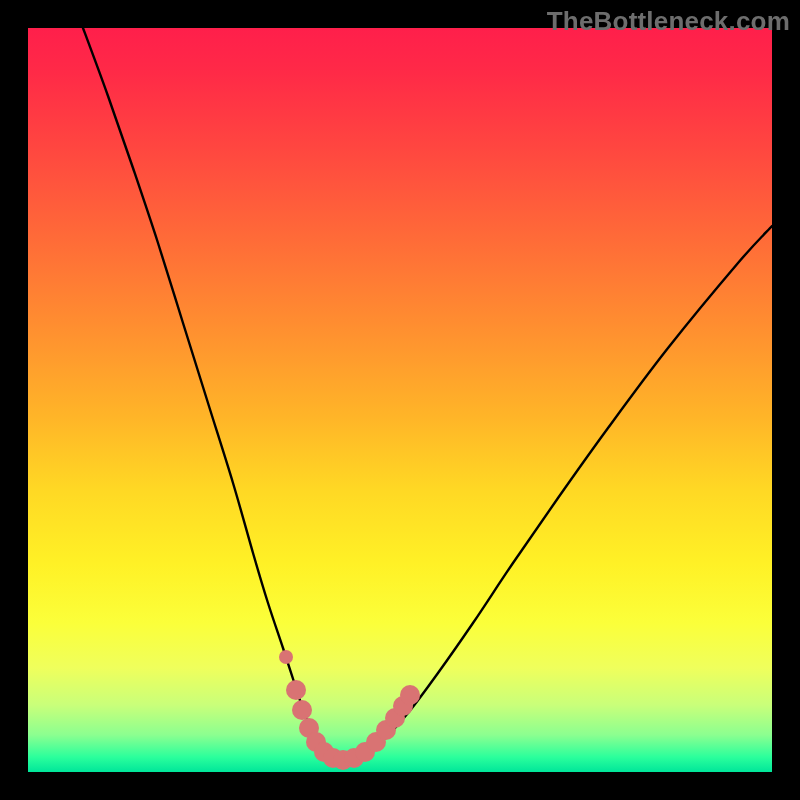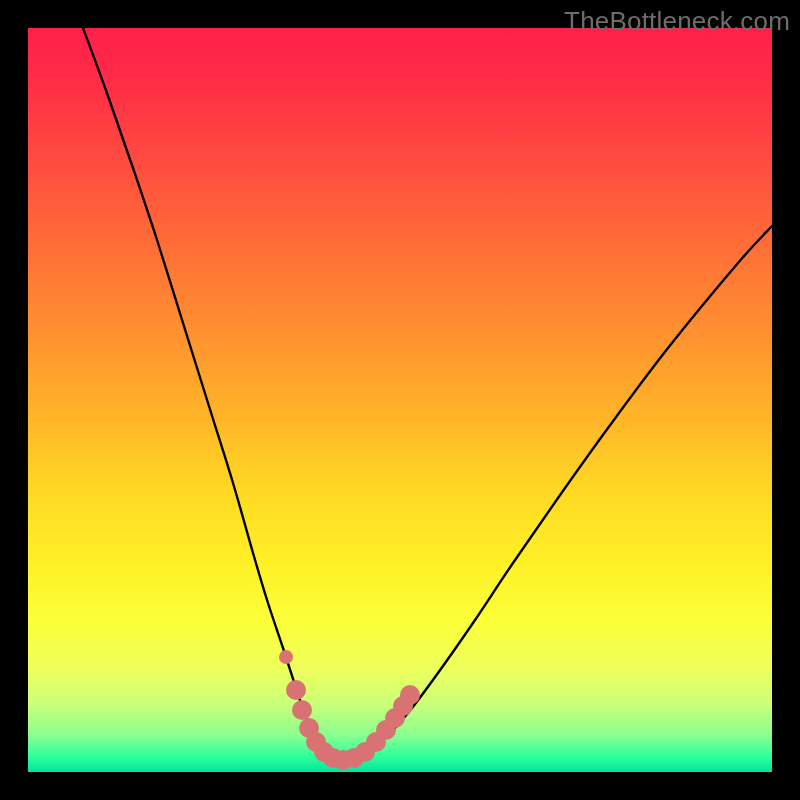--- a/index.html
+++ b/index.html
@@ -44,21 +44,21 @@
       #2bff9c 98%,
       #00e69a 100%
     );
   }
   .watermark {
     position: absolute;
     top: 6px;
     right: 10px;
     color: #6d6d6d;
     font-size: 26px;
-    font-weight: 400;
+    font-weight: 700;
     letter-spacing: 0.2px;
     user-select: none;
   }
   svg.curve {
     position: absolute;
     inset: 0;
   }
 </style>
 </head>
 <body>

